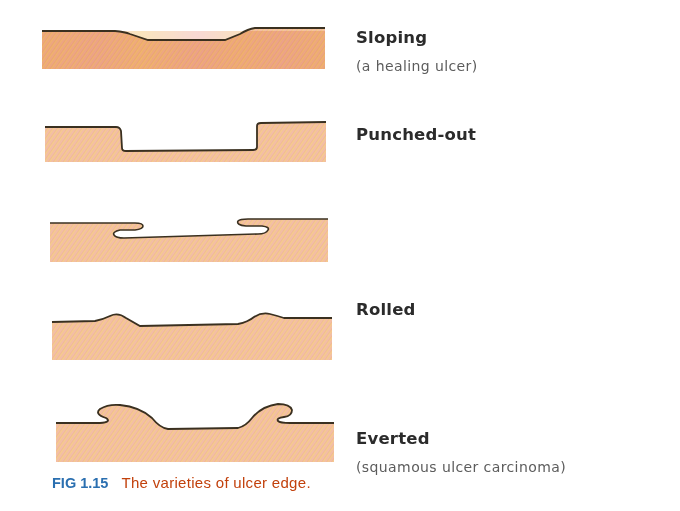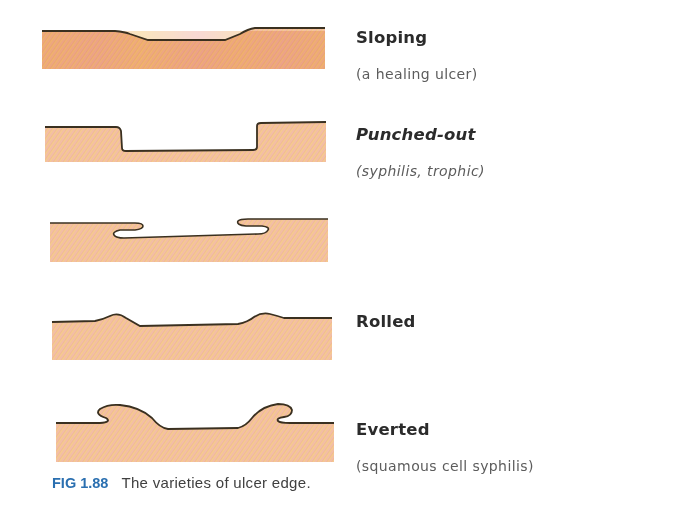--- a/index.html
+++ b/index.html
@@ -35,40 +35,40 @@
       font-size: 16.5px;
       color: #2b2b2b;
       letter-spacing: 0.2px;
       display: block;
     }
     .label-sub {
       font-family: "DejaVu Sans", sans-serif;
       font-size: 14px;
       color: #5c5c5c;
       display: block;
-      margin-top: 20px;
+      margin-top: 12px;
       letter-spacing: 0.4px;
     }
     .caption {
       position: absolute;
       left: 52px;
       top: 473px;
       white-space: nowrap;
     }
     .caption-num {
       font-family: "Liberation Sans", sans-serif;
       font-weight: bold;
       font-size: 14.5px;
       color: #2a6fb0;
       margin-right: 8px;
     }
     .caption-text {
       font-family: "Liberation Sans", sans-serif;
       font-size: 15px;
-      color: #404040;
+      color: #c2410c;
       letter-spacing: 0.3px;
     }
   </style>
 </head>
 <body>
 
 <div class="figure">
 
   <svg class="diagram" width="680" height="511" viewBox="0 0 680 511" xmlns="http://www.w3.org/2000/svg">
     <defs>
@@ -112,35 +112,34 @@
       <path d="M56,423 L100,423 Q112,422 106,418 Q94,414 100,409 Q108,404 120,405 Q140,407 152,418 Q160,428 168,429 L238,428 Q246,426 252,418 Q262,406 278,404 Q290,404 292,410 Q292,416 284,417 Q276,418 278,421 Q280,423 290,423 L334,423 L334,462 L56,462 Z" fill="url(#hatch)"></path>
       <path d="M56,423 L100,423 Q112,422 106,418 Q94,414 100,409 Q108,404 120,405 Q140,407 152,418 Q160,428 168,429 L238,428 Q246,426 252,418 Q262,406 278,404 Q290,404 292,410 Q292,416 284,417 Q276,418 278,421 Q280,423 290,423 L334,423" fill="none" stroke="#3a3020" stroke-width="1.8"></path>
     </g>
   </svg>
 
   <div class="label" style="top:30px;">
     <span class="label-title">Sloping</span>
     <span class="label-sub">(a healing ulcer)</span>
   </div>
 
-  <div class="label" style="top:127px;font-style:italic;">
+  <div class="label" style="top:127px;">
     <span class="label-title">Punched-out</span>
-    <span class="label-sub">(syphilis, trophic)</span>
   </div>
 
   <div class="label" style="top:224px;">
   </div>
 
-  <div class="label" style="top:314px;">
+  <div class="label" style="top:302px;">
     <span class="label-title">Rolled</span>
   </div>
 
-  <div class="label" style="top:422px;">
+  <div class="label" style="top:431px;">
     <span class="label-title">Everted</span>
-    <span class="label-sub">(squamous cell syphilis)</span>
+    <span class="label-sub">(squamous ulcer carcinoma)</span>
   </div>
 
   <div class="caption">
-    <span class="caption-num">FIG 1.88</span>
+    <span class="caption-num">FIG 1.15</span>
     <span class="caption-text">The varieties of ulcer edge.</span>
   </div>
 
 </div>
 
 </body></html>

